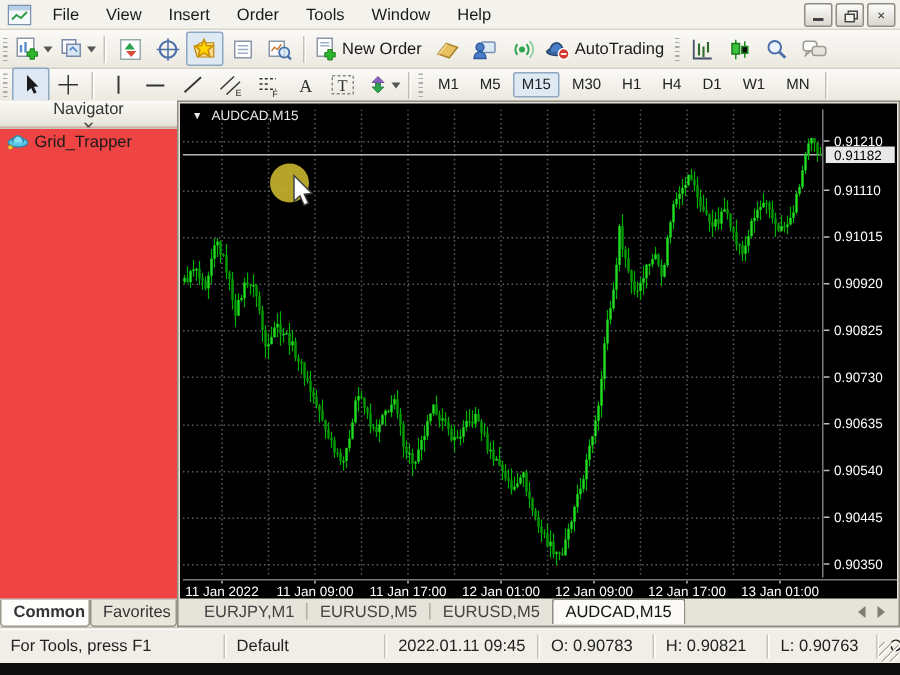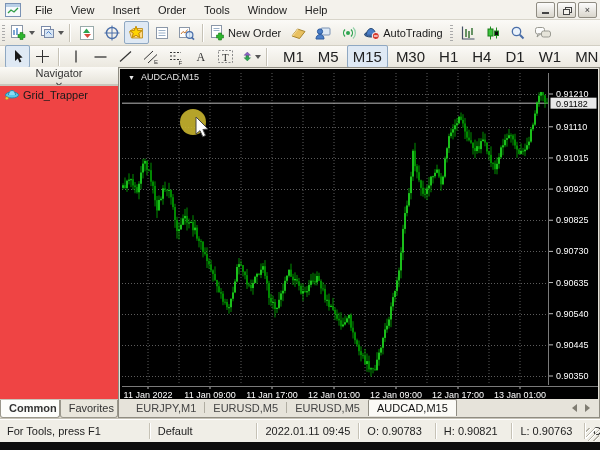--- a/index.html
+++ b/index.html
@@ -27,21 +27,21 @@
   .tb2{top:46px;height:21px;}
   .grip{width:3px;height:16px;margin:0 3px 0 2px;
         background:repeating-linear-gradient(#aaa 0 1px,transparent 1px 3px);}
   .tsep{width:0;height:18px;border-left:1px solid #c6c2b6;border-right:1px solid #fff;margin:0 3px;}
   .tbtn{height:21px;min-width:21px;display:flex;align-items:center;justify-content:center;
         border:1px solid transparent;border-radius:2px;padding:0 1px;cursor:default;}
   .tbtn.checked{border:1px solid #8fa8c2;background:#dfe9f4;}
   .tbtn .lbl{margin:0 3px 0 2px;white-space:nowrap;}
   .caret{width:0;height:0;border-left:3px solid transparent;border-right:3px solid transparent;
          border-top:4px solid #555;margin-left:2px;}
-  .tf{padding:2px 5px;margin:0 1px;color:#222;border:1px solid transparent;border-radius:2px;font-size:15px;}
+  .tf{padding:2px 5px;margin:0 1px;color:#222;border:1px solid transparent;border-radius:2px;font-size:10px;}
   .tf.checked{border:1px solid #8fa8c2;background:#dfe9f4;}
   
   .navigator{position:absolute;left:0;top:67px;width:118px;height:351px;background:#f0eee7;
              border-right:1px solid #b9b6ab;}
   .navhead{height:17px;background:linear-gradient(#fbfaf6,#e6e3d9);border-bottom:1px solid #c9c6bb;
            display:flex;align-items:center;padding:0 4px;flex-direction:column;}
   .navhead .t{flex:1;color:#333;}
   .navclose{width:14px;height:13px;text-align:center;line-height:12px;font-size:10px;color:#444;
             border:1px solid transparent;}
   .navbody{position:absolute;left:0;top:18px;right:0;bottom:18px;background:#ef4444;

